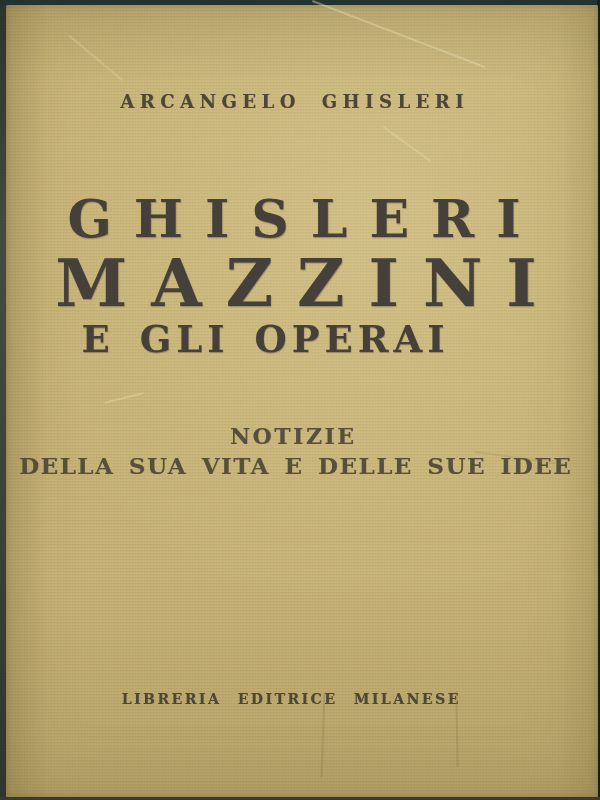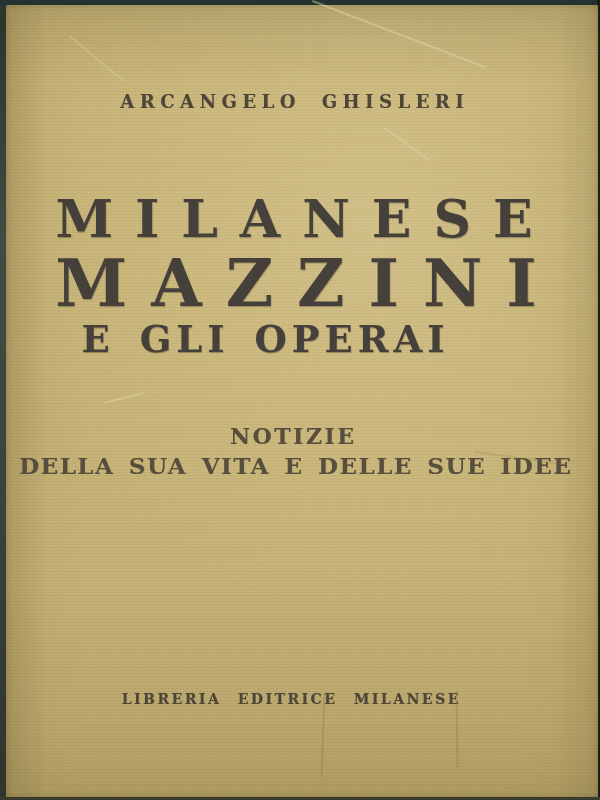--- a/index.html
+++ b/index.html
@@ -135,21 +135,21 @@
 
   <div class="edge edge-left"></div>
   <div class="edge edge-top"></div>
   <div class="edge edge-right"></div>
   <div class="edge edge-bottom"></div>
 
   <div id="cover">
 
     <div class="line author">ARCANGELO GHISLERI</div>
 
-    <div class="line title-1">MILANESE</div>
+    <div class="line title-1">GHISLERI</div>
 
     <div class="line title-2">MAZZINI</div>
 
     <div class="line title-3">E GLI OPERAI</div>
 
     <div class="line sub-2">DELLA SUA VITA E DELLE SUE IDEE</div>
 
     <div class="line sub-1">NOTIZIE</div>
 
     <div class="line publisher">LIBRERIA EDITRICE MILANESE</div>

